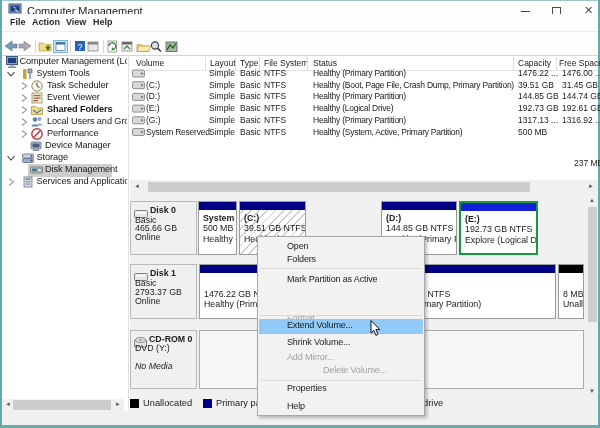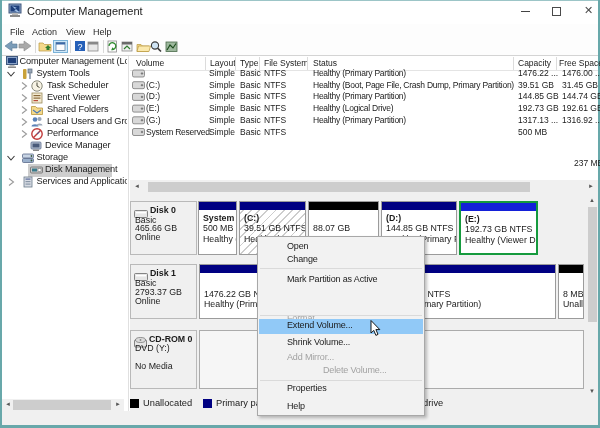--- a/index.html
+++ b/index.html
@@ -6,21 +6,21 @@
   body{width:600px;height:428px;overflow:hidden;position:relative;
        font-family:"Liberation Sans",sans-serif;background:#fff;}
   .a{position:absolute;}
   .tx{position:absolute;white-space:nowrap;color:#1b1b1b;}
   
   #brd-l{left:0;top:0;width:2px;height:428px;background:#68a8aa;}
   #brd-r{left:598px;top:0;width:2px;height:428px;background:#68a8aa;}
   #brd-b{left:0;top:425px;width:600px;height:3px;background:#68a8aa;}
   #brd-t{left:0;top:0;width:600px;height:1px;background:#9cc5c7;}
   #titlebar{left:2px;top:1px;width:596px;height:19px;background:#ffffff;}
-  #menubar{left:2px;top:24px;width:596px;height:17px;background:#fdfdfd;border-bottom:1px solid #ececec;}
+  #menubar{left:2px;top:14px;width:596px;height:17px;background:#fdfdfd;border-bottom:1px solid #ececec;font-weight:bold;}
   #toolbar{left:2px;top:38px;width:596px;height:17px;background:#fdfdfd;border-bottom:1px solid #d4d4d4;}
   .mtx{position:absolute;top:3px;font-size:9px;color:#2a2a2a;}
   
   #tree{left:2px;top:56px;width:125px;height:343px;background:#fff;overflow:hidden;}
   .trow{position:absolute;height:12px;font-size:9.2px;letter-spacing:-0.1px;color:#1b1b1b;white-space:nowrap;}
   #splitter{left:128px;top:56px;width:1px;height:368px;background:#e0e0e0;}
   
   #listpane{left:130px;top:56px;width:468px;height:124px;background:#fff;}
   .hsep{position:absolute;top:1px;width:1px;height:13px;background:#dcdcdc;}
   .htx{position:absolute;top:2px;font-size:8.5px;color:#1b1b1b;white-space:nowrap;}
@@ -149,21 +149,21 @@
     <span class="a" style="left:45px;top:0;">Event Viewer</span>
   </div>
   <div class="trow" style="left:0;top:48px;">
     <svg class="a" style="left:19px;top:2px" width="7" height="8" viewBox="0 0 7 8">
         <path d="M1 0.5 L5.5 4 L1 7.5" stroke="#9a9a9a" fill="none" stroke-width="1.1"></path>
       </svg>
     <svg class="a" style="left:29px;top:0px" width="12" height="12" viewBox="0 0 12 12">
       <path d="M0.5 2.5 L4.5 2.5 L6 4 L11.5 4 L11.5 10.5 L0.5 10.5 Z" fill="#f4d98b" stroke="#b8963c" stroke-width="0.8"></path>
       <path d="M2 6 L6 9 L10 6" stroke="#4a7ab8" stroke-width="1.1" fill="none"></path>
     </svg>
-    <span class="a" style="left:45px;top:0;">Shared Folders</span>
+    <span class="a" style="left:45px;top:0;font-weight:bold;">Shared Folders</span>
   </div>
   <div class="trow" style="left:0;top:60px;">
     <svg class="a" style="left:19px;top:2px" width="7" height="8" viewBox="0 0 7 8">
         <path d="M1 0.5 L5.5 4 L1 7.5" stroke="#9a9a9a" fill="none" stroke-width="1.1"></path>
       </svg>
     <svg class="a" style="left:29px;top:0px" width="12" height="12" viewBox="0 0 12 12">
       <circle cx="4" cy="3.5" r="2.3" fill="#5a82b8"></circle>
       <path d="M0.5 10.5 C0.5 7.5 7.5 7.5 7.5 10.5 Z" fill="#5a82b8"></path>
       <circle cx="8.5" cy="3" r="2.1" fill="#9aa7b8"></circle>
       <path d="M5.5 9.5 C5.8 6.8 11.5 6.8 11.5 9.5 Z" fill="#9aa7b8"></path>
@@ -296,20 +296,21 @@
   <div class="cell" style="left:79px;top:58.8px;">Simple</div>
   <div class="cell" style="left:110px;top:58.8px;">Basic</div>
   <div class="cell" style="left:134px;top:58.8px;">NTFS</div>
   <div class="cell" style="left:183px;top:58.8px;letter-spacing:-0.25px;">Healthy (Primary Partition)</div>
   <div class="cell" style="left:388px;top:58.8px;">1317.13 ...</div>
   <div class="cell" style="left:432px;top:58.8px;">1316.92 ...</div>
   <div class="cell" style="left:16px;top:70.5px;letter-spacing:-0.22px;">System Reserved</div>
   <div class="cell" style="left:79px;top:70.5px;">Simple</div>
   <div class="cell" style="left:110px;top:70.5px;">Basic</div>
   <div class="cell" style="left:134px;top:70.5px;">NTFS</div>
+  <div class="cell" style="left:183px;top:70.5px;letter-spacing:-0.25px;">Healthy (System, Active, Primary Partition)</div>
   <div class="cell" style="left:388px;top:70.5px;">500 MB</div>
   <div class="cell" style="left:444px;top:70.5px;margin-top:31px;">237 MB</div>
 </div>
 
 <div class="a sbtrack" style="left:130px;top:180px;width:468px;height:14px;">
   <div class="a sbarr" style="left:4px;top:3px;">◄</div>
   <div class="a sbthumb" style="left:18px;top:2px;width:382px;height:10px;"></div>
   <div class="a sbarr" style="left:458px;top:3px;">►</div>
 </div>
 <div class="a" style="left:130px;top:194px;width:468px;height:2px;background:#f0f0f0;"></div>
@@ -332,35 +333,31 @@
     <div class="ptx" style="top:21px;">500 MB NTFS</div>
     <div class="ptx" style="top:31.5px;">Healthy (System</div>
   </div>
   <div class="part" style="left:109px;top:5px;width:67px;height:54px;">
     <div class="a hatch" style="left:0;right:0;top:7px;bottom:0;"></div>
     <div class="pbar navy" style="left:0;right:0;top:0;"></div>
     <div class="ptx" style="top:10.5px;font-weight:bold;">(C:)</div>
     <div class="ptx" style="top:21px;">39.51 GB NTFS</div>
     <div class="ptx" style="top:31.5px;">Healthy (Boot, P</div>
   </div>
-  <div class="part" style="left:178px;top:5px;width:71px;height:54px;">
-    <div class="pbar blk" style="left:0;right:0;top:0;"></div>
-    <div class="ptx" style="top:21px;">88.07 GB</div>
-  </div>
   <div class="part" style="left:251px;top:5px;width:76px;height:54px;">
     <div class="pbar navy" style="left:0;right:0;top:0;"></div>
     <div class="ptx" style="top:10.5px;font-weight:bold;">(D:)</div>
     <div class="ptx" style="top:21px;">144.85 GB NTFS</div>
     <div class="ptx" style="top:31.5px;">Healthy (Primary P</div>
   </div>
   <div class="part" style="left:329px;top:5px;width:79px;height:54px;border:2px solid #159a3d;">
     <div class="pbar bblue" style="left:0;right:0;top:0;"></div>
     <div class="ptx" style="top:10.5px;font-weight:bold;">(E:)</div>
     <div class="ptx" style="top:21px;">192.73 GB NTFS</div>
-    <div class="ptx" style="top:31.5px;">Healthy (Viewer D</div>
+    <div class="ptx" style="top:31.5px;">Explore (Logical D</div>
   </div>
 
   <div class="dlabel" style="top:68px;height:55px;">
     <svg class="a" style="left:3px;top:8px" width="15" height="9" viewBox="0 0 15 9">
         <rect x="0.5" y="0.5" width="13" height="7" rx="1" fill="#e6e6e6" stroke="#6a6a6a" stroke-width="0.8"></rect>
         <rect x="2" y="2" width="10" height="1.4" fill="#fff"></rect>
       </svg>
     <div class="dltx" style="left:19px;top:2.5px;font-weight:bold;">Disk 1</div>
     <div class="dltx" style="top:12.5px;">Basic</div>
     <div class="dltx" style="top:21.5px;">2793.37 GB</div>
@@ -383,21 +380,21 @@
   </div>
 
   <div class="dlabel" style="top:134px;height:59px;">
     <svg class="a" style="left:3px;top:6px" width="14" height="11" viewBox="0 0 14 11">
         <rect x="0.5" y="3" width="12" height="7" rx="1" fill="#e6e6e6" stroke="#6a6a6a" stroke-width="0.8"></rect>
         <ellipse cx="6.5" cy="3" rx="5" ry="2.5" fill="#dcdcdc" stroke="#6a6a6a" stroke-width="0.7"></ellipse>
         <circle cx="6.5" cy="3" r="0.9" fill="#888"></circle>
       </svg>
     <div class="dltx" style="left:18px;top:2.5px;font-weight:bold;">CD-ROM 0</div>
     <div class="dltx" style="top:12px;">DVD (Y:)</div>
-    <div class="dltx" style="top:30px;">No Media</div>
+    <div class="dltx" style="top:30px;font-style:italic;">No Media</div>
   </div>
   <div class="a" style="left:69px;top:134px;width:385px;height:59px;background:#f6f6f6;border:1px solid #ababab;box-sizing:border-box;"></div>
 
   <div class="a sbtrack" style="left:457px;top:0;width:11px;height:201px;">
     <div class="a sbarr" style="left:2px;top:1px;">▲</div>
     <div class="a sbthumb" style="left:1px;top:11px;width:9px;height:115px;"></div>
     <div class="a sbarr" style="left:2px;top:192px;">▼</div>
   </div>
 </div>
 
@@ -408,21 +405,21 @@
 <div class="ltx" style="left:216px;top:398px;">Primary partition</div>
 <div class="a lsq" style="left:300px;top:399px;background:#159a3d;"></div>
 <div class="ltx" style="left:313px;top:398px;">Extended partition</div>
 <div class="a lsq" style="left:378px;top:399px;background:#1420d8;"></div>
 <div class="ltx" style="left:391px;top:398px;">Logical drive</div>
 
 <div class="a" style="left:2px;top:411px;width:596px;height:14px;background:#f0f0f0;"></div>
 
 <div class="a" id="ctxmenu">
   <div class="mi" style="top:3.5px;">Open</div>
-  <div class="mi" style="top:17px;">Change</div>
+  <div class="mi" style="top:17px;">Folders</div>
   <div class="msep" style="top:31px;"></div>
   <div class="mi" style="top:36.5px;">Mark Partition as Active</div>
   <div class="mi dis" style="top:63.5px;margin-top:12px;">Format...</div>
   <div class="msep" style="top:77.5px;"></div>
   <div class="a" style="left:1px;top:82px;width:164px;height:15px;background:#91c9f7;"></div>
   <div class="mi" style="top:83px;">Extend Volume...</div>
   <div class="mi" style="top:100px;">Shrink Volume...</div>
   <div class="mi dis" style="top:114.5px;">Add Mirror...</div>
   <div class="mi dis" style="top:128px;margin-left:36px;">Delete Volume...</div>
   <div class="msep" style="top:142.5px;"></div>

